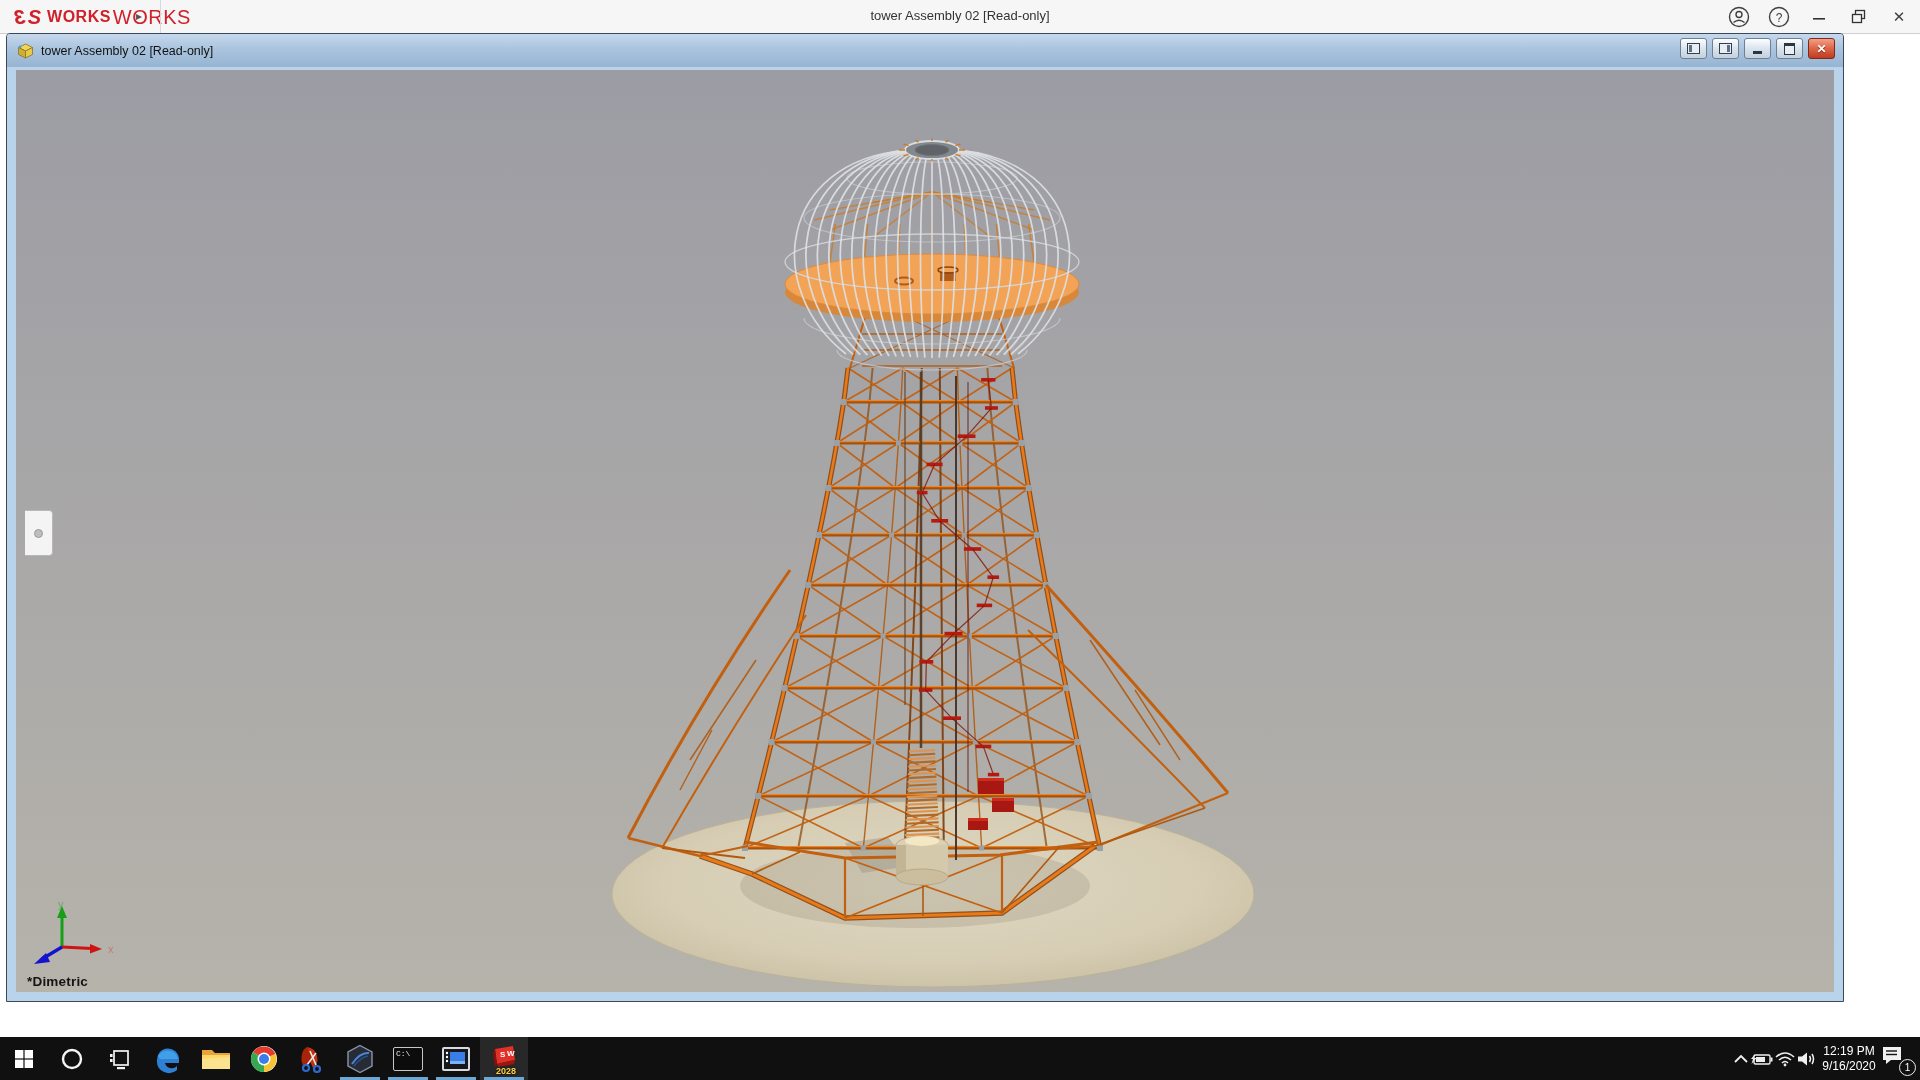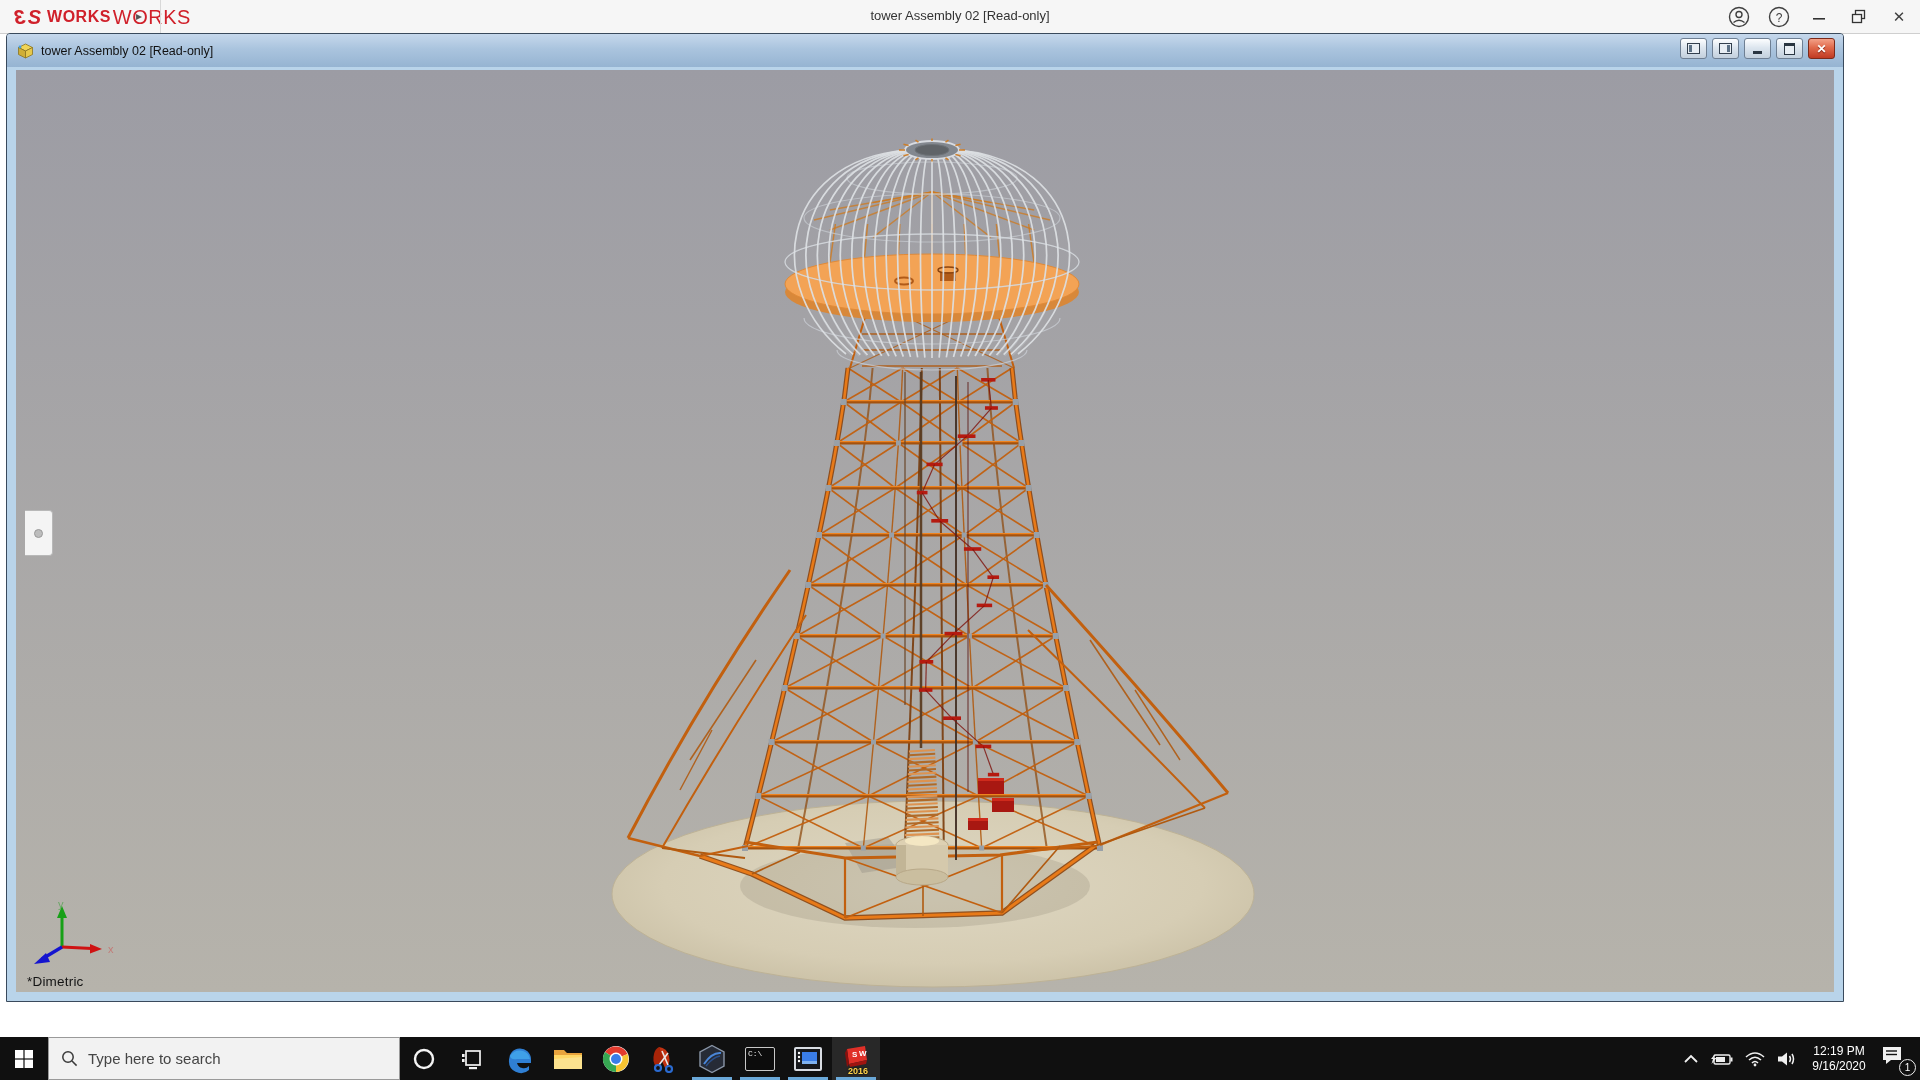--- a/index.html
+++ b/index.html
@@ -34,34 +34,34 @@
   .paneic.left::after{left:1px;} .paneic.right::after{right:1px;}
   .minic{width:9px;height:3px;background:#2a3642;margin-top:8px;}
   .restic{width:9px;height:8px;border:1px solid #2a3642;border-top-width:3px;background:#e8eef4;}
 
   
   .viewport-frame{position:absolute;left:0;top:33px;right:0;bottom:0;background:#b9d4ea;}
   .viewport{position:absolute;left:9px;top:3px;right:9px;bottom:9px;background:linear-gradient(#9c9ca4,#b6b3ab);overflow:hidden;}
   .viewport svg.scene{position:absolute;left:0;top:0;width:100%;height:100%;}
   .fm-tab{position:absolute;left:9px;top:440px;width:27px;height:44px;background:#f4f4f4;border:1px solid #b8b8b8;border-left:none;border-radius:0 4px 4px 0;display:flex;align-items:center;justify-content:center;}
   .fm-tab .dot{width:7px;height:7px;border-radius:50%;background:#bdbdbd;border:1px solid #9a9a9a;}
-  .view-label{position:absolute;left:11px;bottom:3px;font-size:13.5px;font-weight:normal;color:#141414;letter-spacing:.2px;}
+  .view-label{position:absolute;left:11px;bottom:3px;font-size:13.5px;font-weight:bold;color:#141414;letter-spacing:.2px;}
   .triad{position:absolute;left:6px;bottom:22px;}
 
   
   .taskbar{position:absolute;left:0;top:1037px;width:1920px;height:43px;background:#101010;display:flex;align-items:stretch;}
   .tb-start{width:48px;display:flex;align-items:center;justify-content:center;}
   .tb-search{width:352px;background:#f2f2f2;border:1px solid #9a9a9a;box-sizing:border-box;display:flex;align-items:center;padding-left:12px;gap:10px;}
   .tb-search .ph{color:#454545;font-size:15px;}
   .tb-icons{position:relative;display:flex;}
   .slot{width:48px;display:flex;align-items:center;justify-content:center;position:relative;}
   .slot.active{background:rgba(255,255,255,.10);}
   .underline{position:absolute;left:4px;bottom:0;width:40px;height:3px;background:#6aa8d8;}
   .tb-spacer{flex:1;}
-  .tray{display:flex;align-items:center;gap:10px;padding-right:6px;}
+  .tray{display:flex;align-items:center;padding-right:6px;}
   .clock{color:#fff;font-size:12px;text-align:center;line-height:15px;min-width:62px;}
   .swicon{position:relative;width:30px;height:32px;}
   .sw2020{position:absolute;left:7px;bottom:-1px;color:#ffd24a;font-size:9px;font-weight:bold;text-shadow:0 0 2px #000;}
   .cmdic{width:30px;height:24px;background:#0c0c0c;border:1px solid #c8c8c8;border-radius:2px;color:#e8e8e8;font-family:"Liberation Mono",monospace;font-size:8px;padding:1px 2px;box-sizing:border-box;}
 </style>
 </head>
 <body>
 <div id="screen">
 
 <div class="titlebar">
@@ -519,27 +519,20 @@
 
 <div class="taskbar">
   <div class="tb-start">
     <svg width="20" height="20" viewBox="0 0 20 20">
           <rect x="1" y="1" width="8.4" height="8.4" fill="#fff"></rect>
           <rect x="10.6" y="1" width="8.4" height="8.4" fill="#fff"></rect>
           <rect x="1" y="10.6" width="8.4" height="8.4" fill="#fff"></rect>
           <rect x="10.6" y="10.6" width="8.4" height="8.4" fill="#fff"></rect>
         </svg>
   </div>
-  <div class="tb-search">
-    <svg width="17" height="17" viewBox="0 0 17 17">
-          <circle cx="7" cy="7" r="5.2" fill="none" stroke="#3a3a3a" stroke-width="1.5"></circle>
-          <line x1="11" y1="11" x2="15.6" y2="15.6" stroke="#3a3a3a" stroke-width="1.5"></line>
-        </svg>
-    <span class="ph">Type here to search</span>
-  </div>
   <div class="tb-icons">
     <div class="slot">
       <svg width="24" height="24">
             <circle cx="12" cy="12" r="9" fill="none" stroke="#f4f4f4" stroke-width="2.4"></circle>
           </svg>
     </div>
     <div class="slot">
       <svg width="24" height="24" viewBox="0 0 24 24">
             <rect x="6" y="4" width="14" height="14" fill="none" stroke="#f4f4f4" stroke-width="1.7"></rect>
             <rect x="2" y="7" width="2.6" height="3" fill="#f4f4f4"></rect>
@@ -606,21 +599,21 @@
     </div>
     <div class="slot active">
       <div class="swicon">
         <svg width="30" height="30" viewBox="0 0 30 30">
           <polygon points="6,6 24,3 26,17 8,21" fill="#e03028"></polygon>
           <polygon points="6,6 8,21 6,24 4,10" fill="#8a0f0c"></polygon>
           <polygon points="8,21 26,17 25,21 9,24" fill="#a01410"></polygon>
           <text x="11" y="14" font-size="8" font-weight="bold" fill="#fff" font-family="Liberation Sans">S</text>
           <text x="18" y="13" font-size="8" font-weight="bold" fill="#fff" font-family="Liberation Sans">W</text>
         </svg>
-        <span class="sw2020">2016</span>
+        <span class="sw2020">2028</span>
       </div>
       <div class="underline"></div>
     </div>
   </div>
   <div class="tb-spacer"></div>
   <div class="tray">
     <svg width="18" height="14" viewBox="0 0 18 14">
           <polyline points="3,10 9,4 15,10" fill="none" stroke="#f0f0f0" stroke-width="1.8"></polyline>
         </svg>
     <svg width="24" height="16" viewBox="0 0 24 16">

